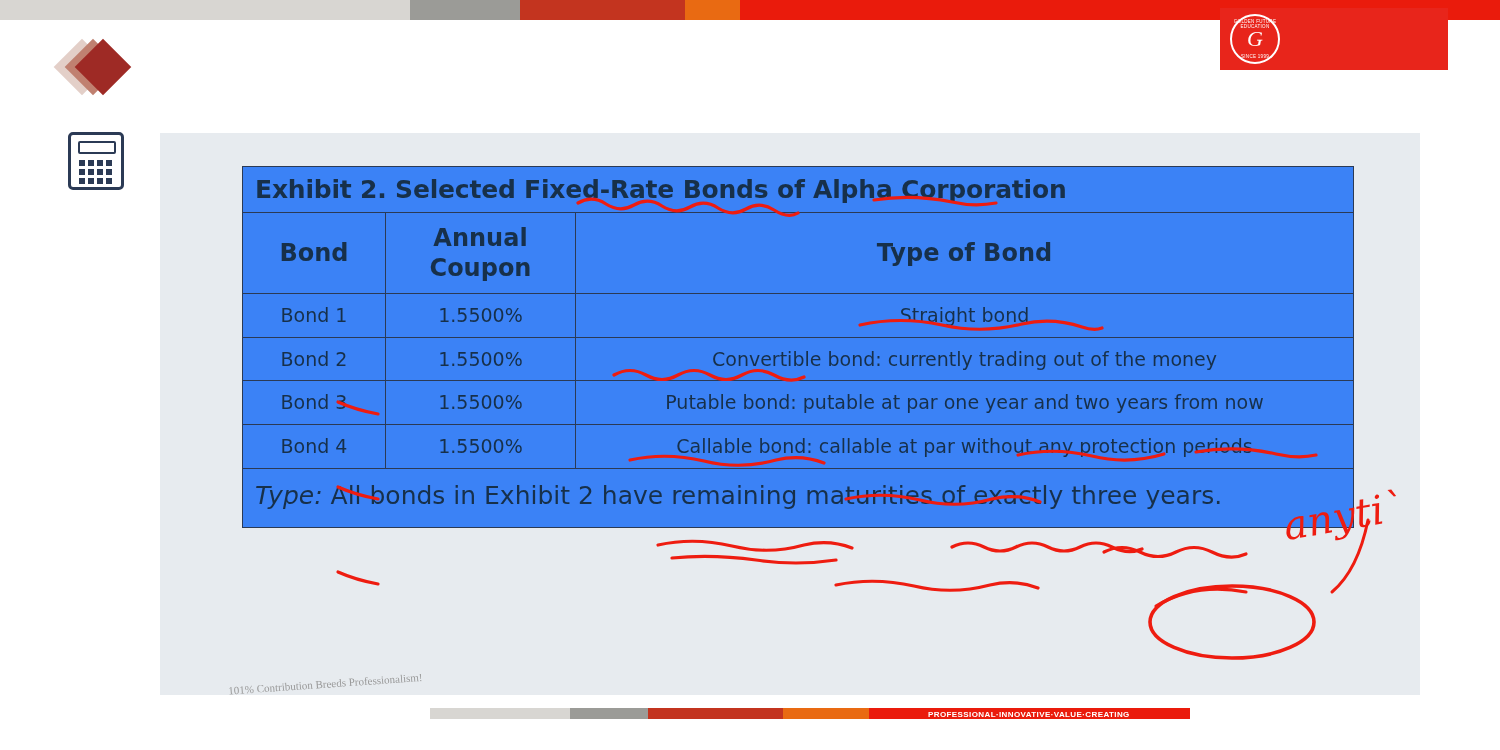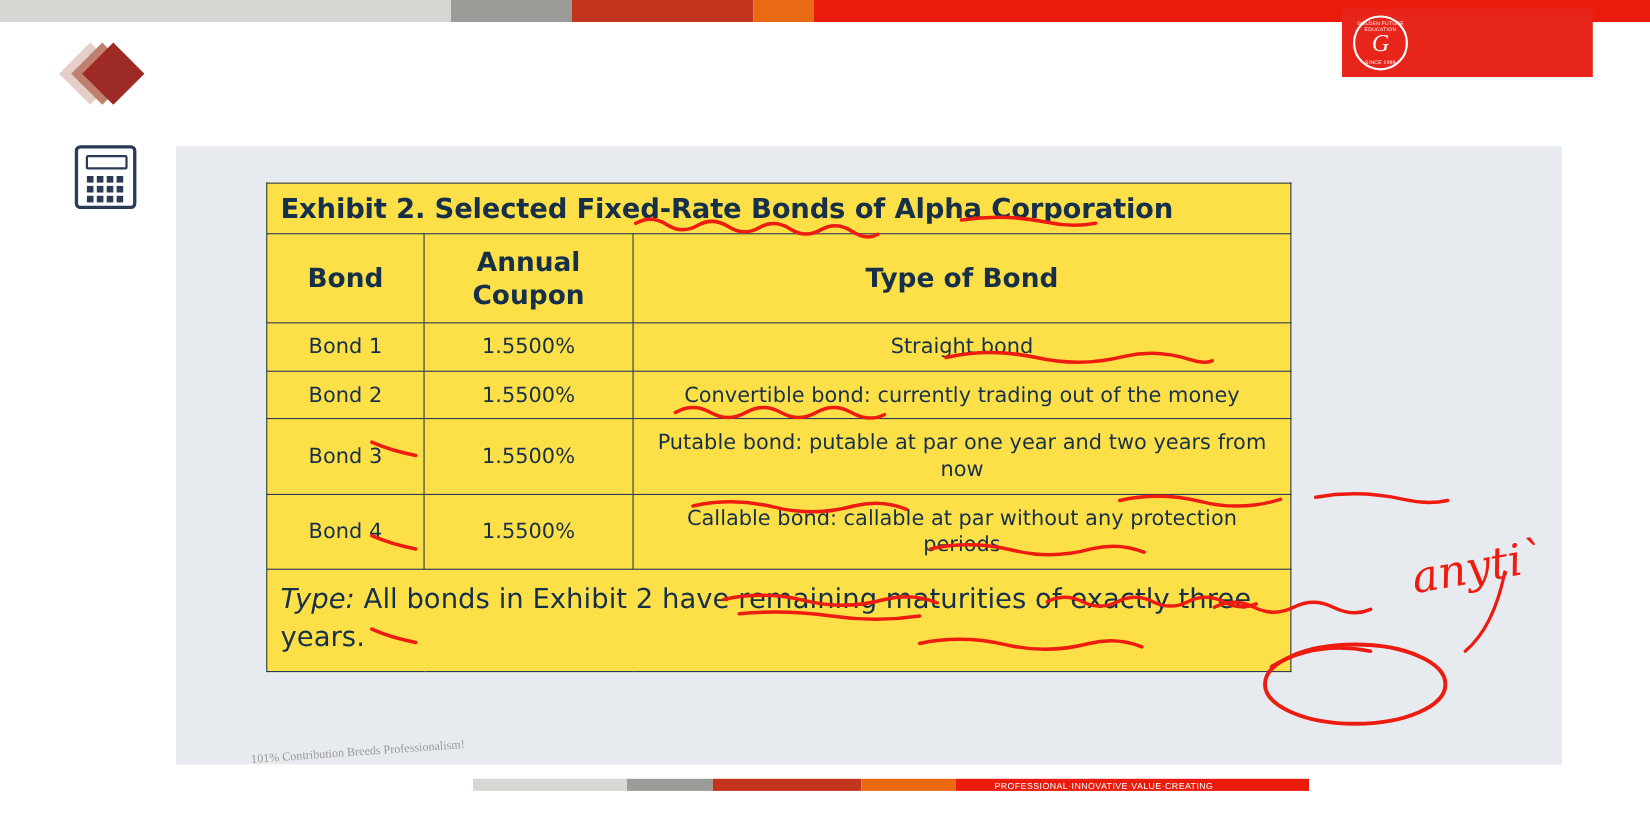--- a/index.html
+++ b/index.html
@@ -103,23 +103,23 @@
   
   .panel {
     position: absolute; left: 160px; top: 133px;
     width: 1260px; height: 562px;
     background: #e7ebef;
   }
 
   
   .exhibit {
     position: absolute; left: 82px; top: 33px;
-    width: 932px;
+    width: 1112px;
     border-collapse: collapse;
-    background: #fde047;
+    background: #3b82f6;
     color: #17304a;
   }
   .exhibit td, .exhibit th {
     border: 1px solid #2b3a55;
     font-family: "DejaVu Sans", sans-serif;
   }
   .exhibit .hdr-title {
     font-size: 25px; font-weight: bold; padding: 8px 12px;
     text-align: left; letter-spacing: -.2px;
   }
@@ -161,22 +161,22 @@
     width: 245px; font-size: 11px; color: #9a9a9a;
     transform: rotate(-4deg);
     font-family: "Liberation Serif", serif;
   }
   .footer-bar {
     position: absolute; left: 430px; top: 708px;
     width: 760px; height: 11px; display: flex;
   }
   .footer-bar .seg { height: 100%; }
   .footer-label {
-    position: absolute; left: 904px; top: 710px;
-    font-size: 8px; color: #ffffff; font-weight: normal;
+    position: absolute; left: 928px; top: 710px;
+    font-size: 8px; color: #ffffff; font-weight: bold;
     letter-spacing: .4px; z-index: 3;
     font-family: "Liberation Sans", sans-serif;
   }
 </style>
 </head>
 <body>
 
 <div id="slide">
 
   <div class="topbar">

